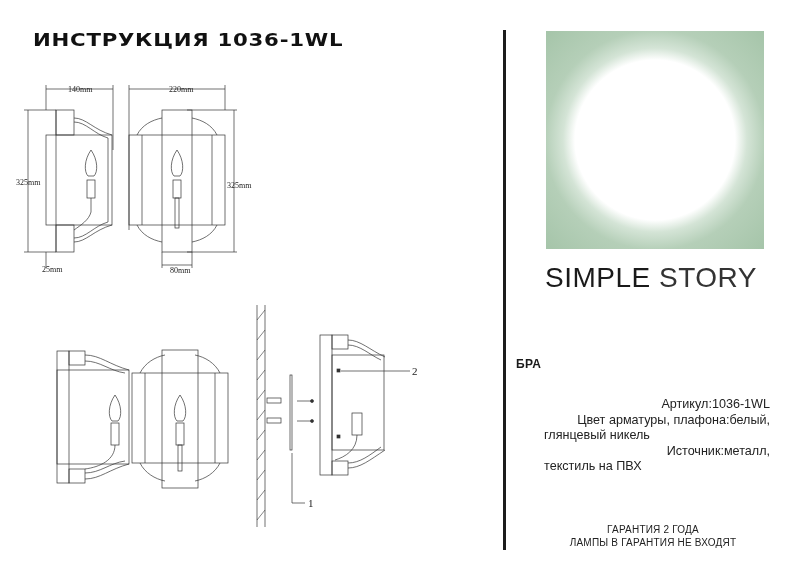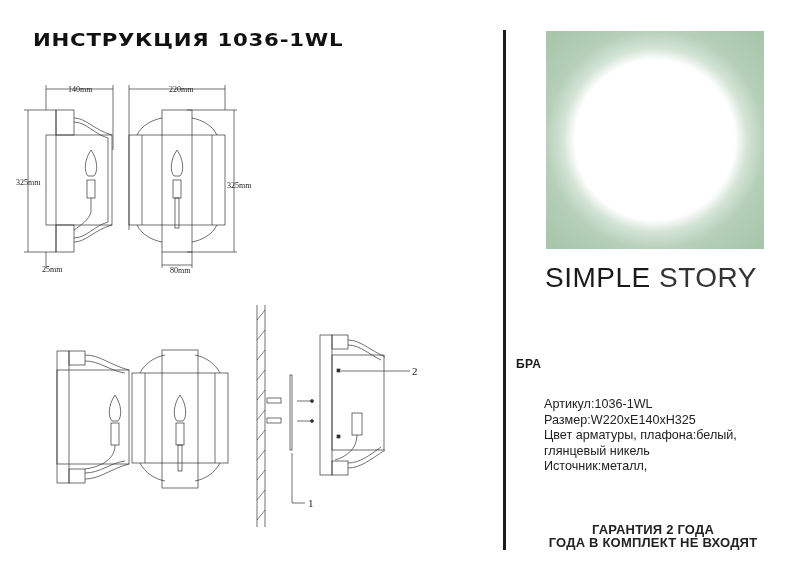--- a/index.html
+++ b/index.html
@@ -9,24 +9,24 @@
   .divider { position:absolute; left:503px; top:30px; width:3px; height:520px; background:#1c1c1c; }
   .drawing { position:absolute; }
   .drawing svg { display:block; }
   .logo-box { position:absolute; left:546px; top:31px; width:218px; height:218px;
     background: radial-gradient(circle at 50% 50%, #ffffff 0px, #ffffff 80px, #d4e4d6 92px, #b5cfb8 110px, #a3c3a7 160px); }
   .brand { position:absolute; left:545px; top:262px; font-size:28px; letter-spacing:0.5px; color:#1a1a1a; white-space:nowrap; }
   .brand .b1 { font-weight:normal; }
   .brand .b2 { font-weight:normal; color:#333; }
   .product-type { position:absolute; left:516px; top:357px; font-weight:bold; font-size:12px; letter-spacing:0.4px; }
   .specs { position:absolute; left:544px; top:397px; width:226px; font-size:12.6px; line-height:15.6px; color:#222; }
-  .spec-row { display:flex; justify-content:flex-start; }
+  .spec-row { display:flex; justify-content:flex-end; }
   .spec-row .v { text-align:right; }
   .spec-cont { text-align:left; }
-  .footer { position:absolute; left:530px; top:523px; width:246px; text-align:center; font-size:13px; line-height:13px; color:#222; letter-spacing:0.2px;font-weight:bold; }
+  .footer { position:absolute; left:530px; top:523px; width:246px; text-align:center; font-size:10px; line-height:13px; color:#222; letter-spacing:0.2px; }
   .dim { font-family:"Liberation Serif", serif; font-size:8px; fill:#222; }
   .callout { font-family:"Liberation Serif", serif; font-size:11px; fill:#222; }
 </style>
 </head>
 <body>
 
 <div class="title">ИНСТРУКЦИЯ 1036-1WL</div>
 
 <div class="drawing" style="left:16px; top:80px;">
   <svg width="100" height="200" viewBox="0 0 100 200" fill="none" stroke="#333" stroke-width="0.7">
@@ -162,30 +162,27 @@
 </div>
 
 <div class="product-type">БРА</div>
 
 <div class="specs">
   <div class="spec-row">
     <span>Артикул:</span>
     <span class="v">1036-1WL</span>
   </div>
   <div class="spec-row">
-    <span>Размер:</span>
-    <span class="v">W220xE140xH325</span>
-  </div>
-  <div class="spec-row">
     <span>Цвет арматуры, плафона:</span>
     <span class="v">белый,</span>
   </div>
   <div class="spec-cont">глянцевый никель</div>
   <div class="spec-row">
     <span>Источник:</span>
     <span class="v">металл,</span>
   </div>
+  <div class="spec-cont">текстиль на ПВХ</div>
 </div>
 
 <div class="footer">
   <div>ГАРАНТИЯ 2 ГОДА</div>
-  <div>ГОДА В КОМПЛЕКТ НЕ ВХОДЯТ</div>
+  <div>ЛАМПЫ В ГАРАНТИЯ НЕ ВХОДЯТ</div>
 </div>
 
 </body></html>

